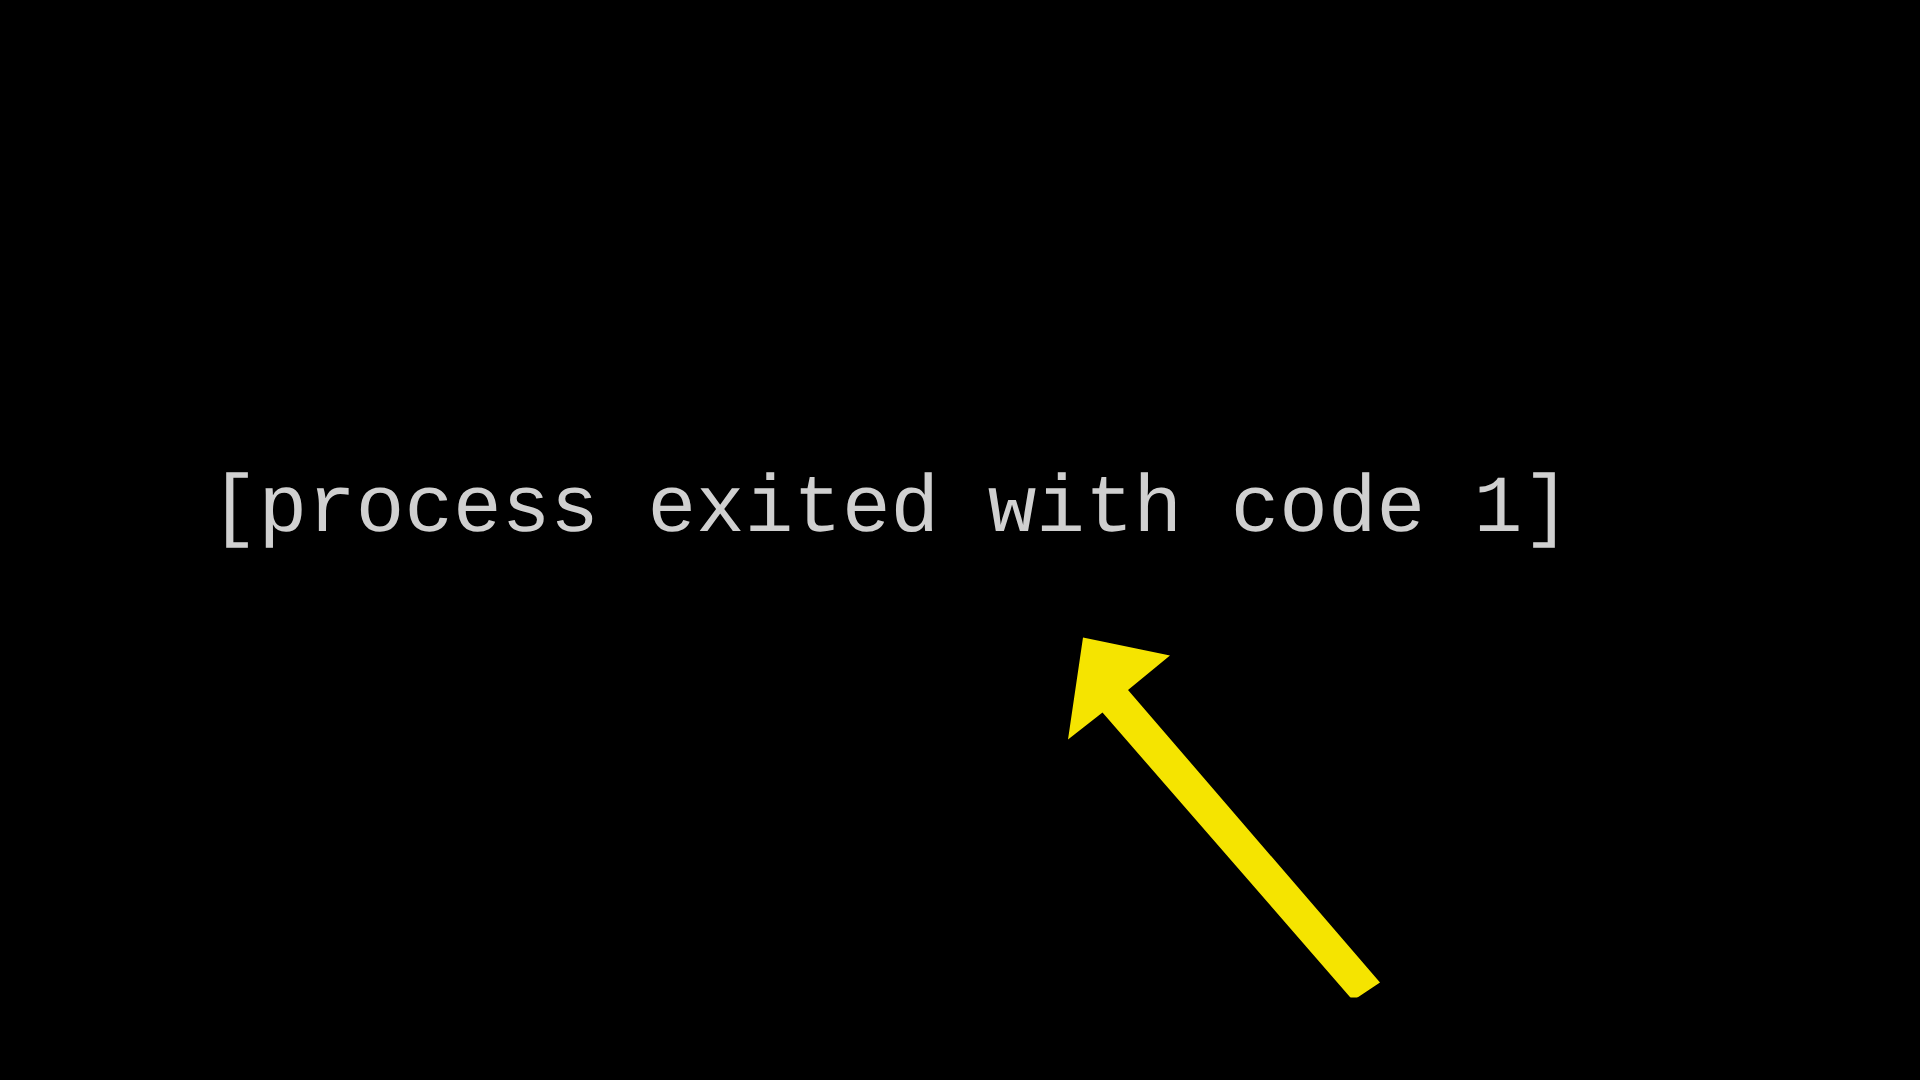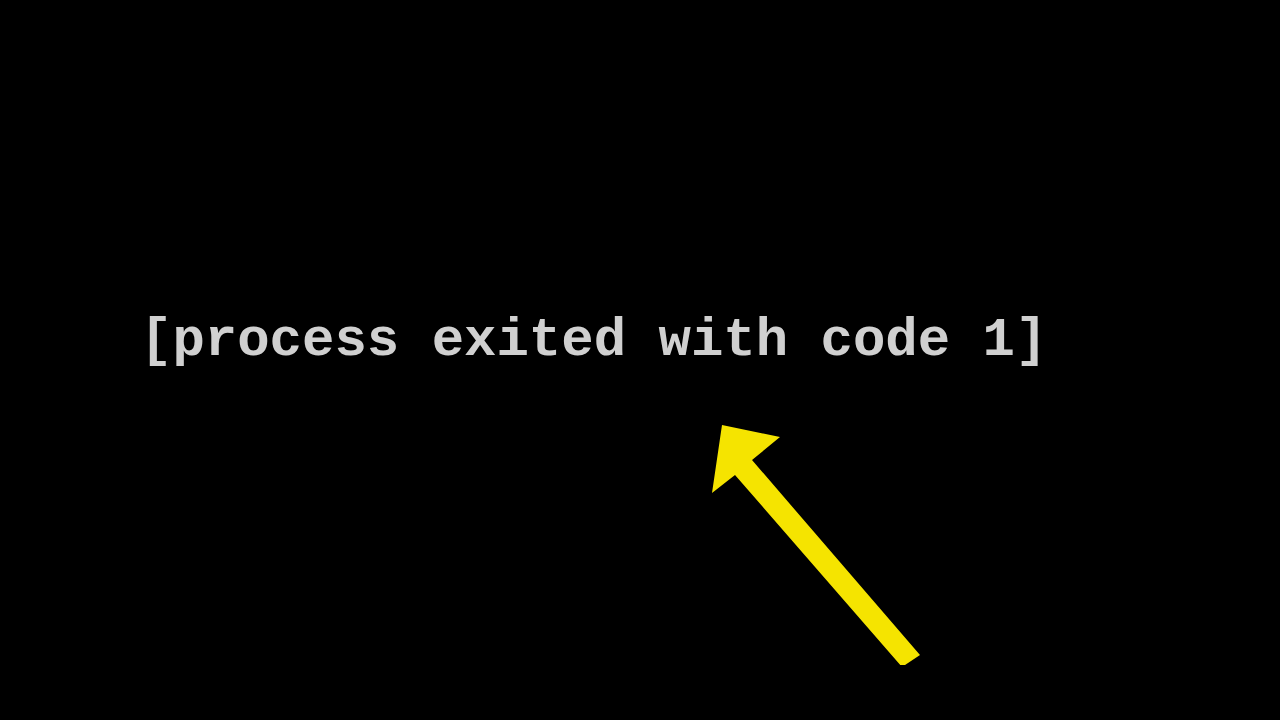--- a/index.html
+++ b/index.html
@@ -14,21 +14,21 @@
       position: relative;
       overflow: hidden;
       font-family: Consolas, 'Courier New', monospace;
     }
     .terminal-text {
       position: absolute;
       left: 140px;
       top: 310px;
       color: #d0d0d0;
       font-size: 54px;
-      font-weight: 700;
+      font-weight: 400;
       white-space: nowrap;
       letter-spacing: 0px;
     }
     .annotation-arrow {
       position: absolute;
       left: 710px;
       top: 415px;
       width: 220px;
       height: 250px;
       pointer-events: none;

